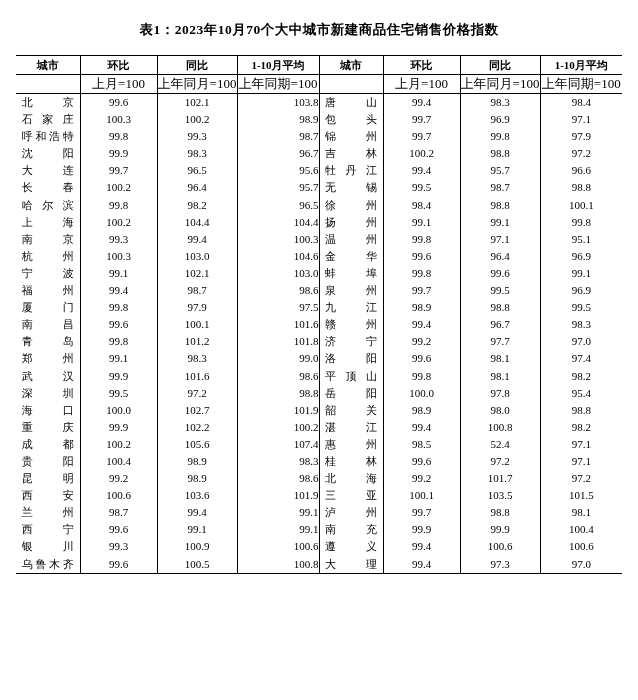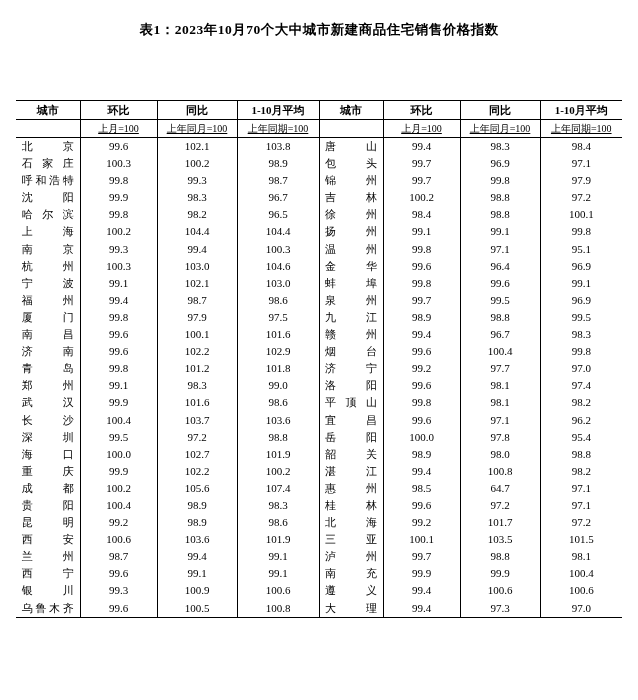--- a/index.html
+++ b/index.html
@@ -26,21 +26,20 @@
     font-size: 13.5px;
     font-weight: bold;
     letter-spacing: 0.5px;
     padding-top: 21px;
     padding-bottom: 16px;
     font-family: "Liberation Serif", serif;
   }
   .table-wrap {
     padding: 0 16px;
     box-sizing: border-box;
-    margin-top: 45px;
   }
   table.idx {
     border-collapse: collapse;
     width: 606px;
     table-layout: fixed;
     font-size: 10px;
   }
   table.idx col.city { width: 64px; }
   table.idx col.c1 { width: 77px; }
   table.idx col.c2 { width: 80px; }
@@ -55,28 +54,27 @@
   
   tr.hdr1 th {
     height: 18px;
     font-size: 11px;
     font-weight: bold;
     border-top: 1.4px solid #000;
     border-bottom: 0.8px solid #000;
   }
   tr.hdr2 th {
     height: 17px;
-    font-size: 10px;
+    font-size: 13px;
     border-bottom: 1.4px solid #000;
-    text-decoration: underline;
   }
   th.vl { border-left: 0.8px solid #000; }
   th.vr { border-right: 0.8px solid #000; }
   td.vl { border-left: 0.8px solid #000; }
-  td.vr { border-right: 0.8px solid #000; }
+  td.vr { border-right: 0.8px solid #000; text-align: right; }
 
   tr.datarow td {
     height: 17.1px;
     font-size: 11px;
     line-height: 17.1px;
   }
   td.cityname {
     font-size: 11px;
     letter-spacing: 0px;
   }
@@ -170,20 +168,40 @@
             <td class="cityname"><span class="cityspread">沈　阳</span></td>
             <td class="num vl">99.9</td>
             <td class="num vl">98.3</td>
             <td class="num vl vr">96.7</td>
             <td class="cityname"><span class="cityspread">吉　林</span></td>
             <td class="num vl">100.2</td>
             <td class="num vl">98.8</td>
             <td class="num vl">97.2</td>
           </tr>
           <tr class="datarow">
+            <td class="cityname"><span class="cityspread">大　连</span></td>
+            <td class="num vl">99.7</td>
+            <td class="num vl">96.5</td>
+            <td class="num vl vr">95.6</td>
+            <td class="cityname"><span class="cityspread">牡丹江</span></td>
+            <td class="num vl">99.4</td>
+            <td class="num vl">95.7</td>
+            <td class="num vl">96.6</td>
+          </tr>
+          <tr class="datarow">
+            <td class="cityname"><span class="cityspread">长　春</span></td>
+            <td class="num vl">100.2</td>
+            <td class="num vl">96.4</td>
+            <td class="num vl vr">95.7</td>
+            <td class="cityname"><span class="cityspread">无　锡</span></td>
+            <td class="num vl">99.5</td>
+            <td class="num vl">98.7</td>
+            <td class="num vl">98.8</td>
+          </tr>
+          <tr class="datarow">
             <td class="cityname"><span class="cityspread">哈尔滨</span></td>
             <td class="num vl">99.8</td>
             <td class="num vl">98.2</td>
             <td class="num vl vr">96.5</td>
             <td class="cityname"><span class="cityspread">徐　州</span></td>
             <td class="num vl">98.4</td>
             <td class="num vl">98.8</td>
             <td class="num vl">100.1</td>
           </tr>
           <tr class="datarow">
@@ -250,30 +268,20 @@
             <td class="cityname"><span class="cityspread">南　昌</span></td>
             <td class="num vl">99.6</td>
             <td class="num vl">100.1</td>
             <td class="num vl vr">101.6</td>
             <td class="cityname"><span class="cityspread">赣　州</span></td>
             <td class="num vl">99.4</td>
             <td class="num vl">96.7</td>
             <td class="num vl">98.3</td>
           </tr>
           <tr class="datarow">
-            <td class="cityname"><span class="cityspread">济　南</span></td>
-            <td class="num vl">99.6</td>
-            <td class="num vl">102.2</td>
-            <td class="num vl vr">102.9</td>
-            <td class="cityname"><span class="cityspread">烟　台</span></td>
-            <td class="num vl">99.6</td>
-            <td class="num vl">100.4</td>
-            <td class="num vl">99.8</td>
-          </tr>
-          <tr class="datarow">
             <td class="cityname"><span class="cityspread">青　岛</span></td>
             <td class="num vl">99.8</td>
             <td class="num vl">101.2</td>
             <td class="num vl vr">101.8</td>
             <td class="cityname"><span class="cityspread">济　宁</span></td>
             <td class="num vl">99.2</td>
             <td class="num vl">97.7</td>
             <td class="num vl">97.0</td>
           </tr>
           <tr class="datarow">
@@ -288,30 +296,20 @@
           </tr>
           <tr class="datarow">
             <td class="cityname"><span class="cityspread">武　汉</span></td>
             <td class="num vl">99.9</td>
             <td class="num vl">101.6</td>
             <td class="num vl vr">98.6</td>
             <td class="cityname"><span class="cityspread">平顶山</span></td>
             <td class="num vl">99.8</td>
             <td class="num vl">98.1</td>
             <td class="num vl">98.2</td>
-          </tr>
-          <tr class="datarow">
-            <td class="cityname"><span class="cityspread">长　沙</span></td>
-            <td class="num vl">100.4</td>
-            <td class="num vl">103.7</td>
-            <td class="num vl vr">103.6</td>
-            <td class="cityname"><span class="cityspread">宜　昌</span></td>
-            <td class="num vl">99.6</td>
-            <td class="num vl">97.1</td>
-            <td class="num vl">96.2</td>
           </tr>
           <tr class="datarow">
             <td class="cityname"><span class="cityspread">深　圳</span></td>
             <td class="num vl">99.5</td>
             <td class="num vl">97.2</td>
             <td class="num vl vr">98.8</td>
             <td class="cityname"><span class="cityspread">岳　阳</span></td>
             <td class="num vl">100.0</td>
             <td class="num vl">97.8</td>
             <td class="num vl">95.4</td>
@@ -336,21 +334,21 @@
             <td class="num vl">100.8</td>
             <td class="num vl">98.2</td>
           </tr>
           <tr class="datarow">
             <td class="cityname"><span class="cityspread">成　都</span></td>
             <td class="num vl">100.2</td>
             <td class="num vl">105.6</td>
             <td class="num vl vr">107.4</td>
             <td class="cityname"><span class="cityspread">惠　州</span></td>
             <td class="num vl">98.5</td>
-            <td class="num vl">64.7</td>
+            <td class="num vl">52.4</td>
             <td class="num vl">97.1</td>
           </tr>
           <tr class="datarow">
             <td class="cityname"><span class="cityspread">贵　阳</span></td>
             <td class="num vl">100.4</td>
             <td class="num vl">98.9</td>
             <td class="num vl vr">98.3</td>
             <td class="cityname"><span class="cityspread">桂　林</span></td>
             <td class="num vl">99.6</td>
             <td class="num vl">97.2</td>

